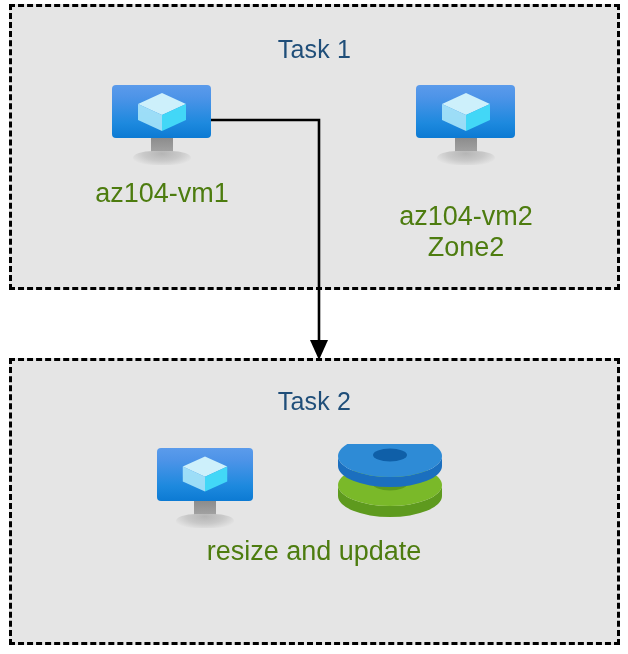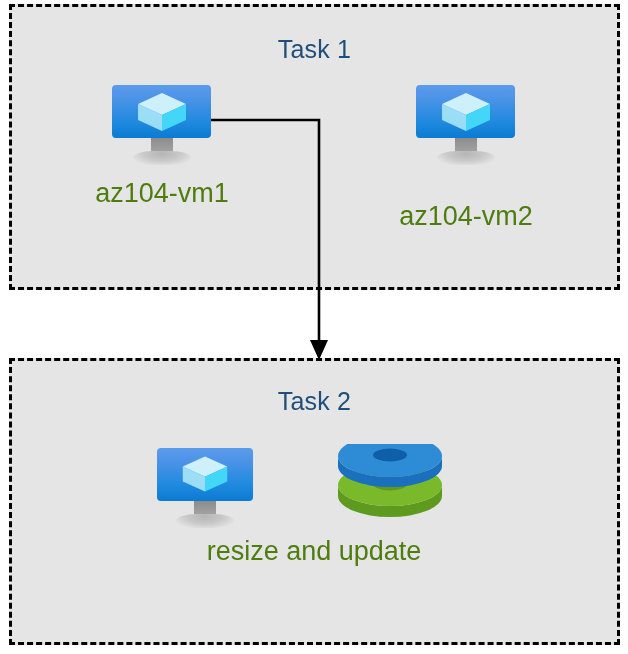--- a/index.html
+++ b/index.html
@@ -110,20 +110,21 @@
     <div class="vm-neck"></div>
     <div class="vm-foot"></div>
   </div>
 
   <div id="vm1-label" class="node-label">
     <div>az104-vm1</div>
   </div>
 
   <div id="vm2-label" class="node-label">
     <div>az104-vm2</div>
+    <div>Zone2</div>
   </div>
 
   <div id="connector-arrow">
     <svg width="140" height="266" viewBox="0 0 140 266" xmlns="http://www.w3.org/2000/svg">
       <path d="M 11 16 L 119 16 L 119 240" fill="none" stroke="#000000" stroke-width="2.6"></path>
       <polygon points="119,256 110,236 128,236" fill="#000000"></polygon>
     </svg>
   </div>
 
   <div id="task2-box" class="task-box">

